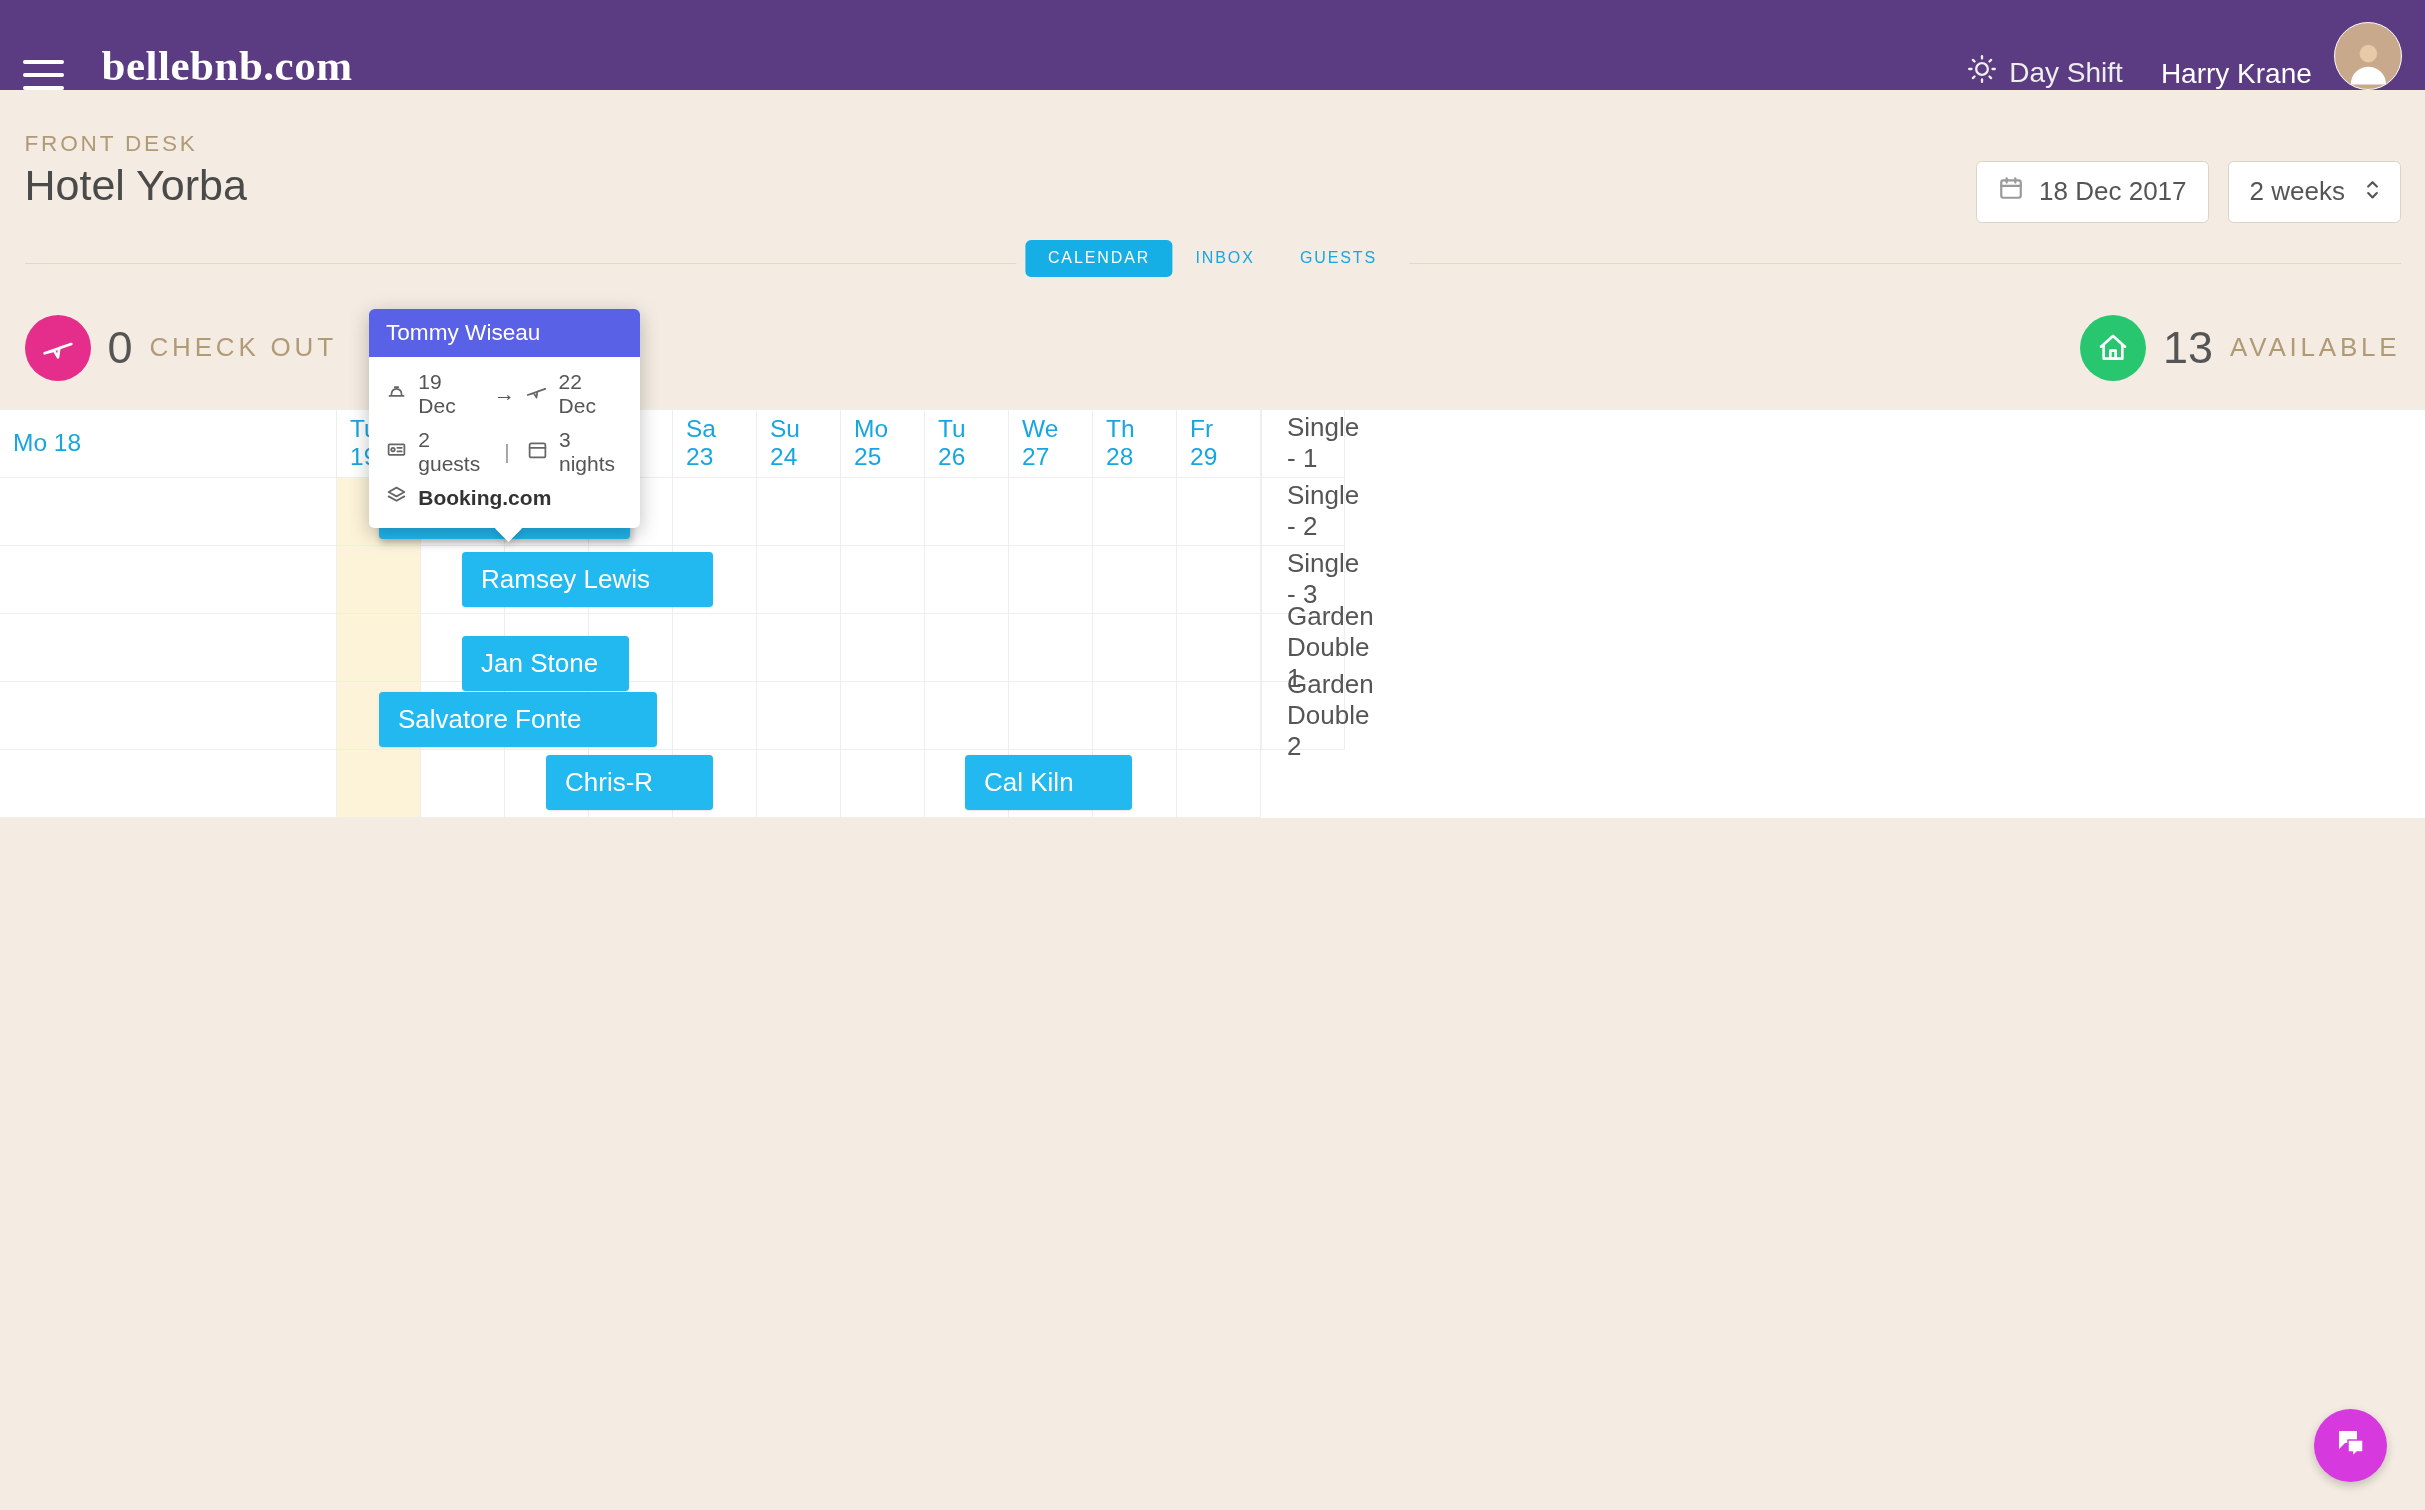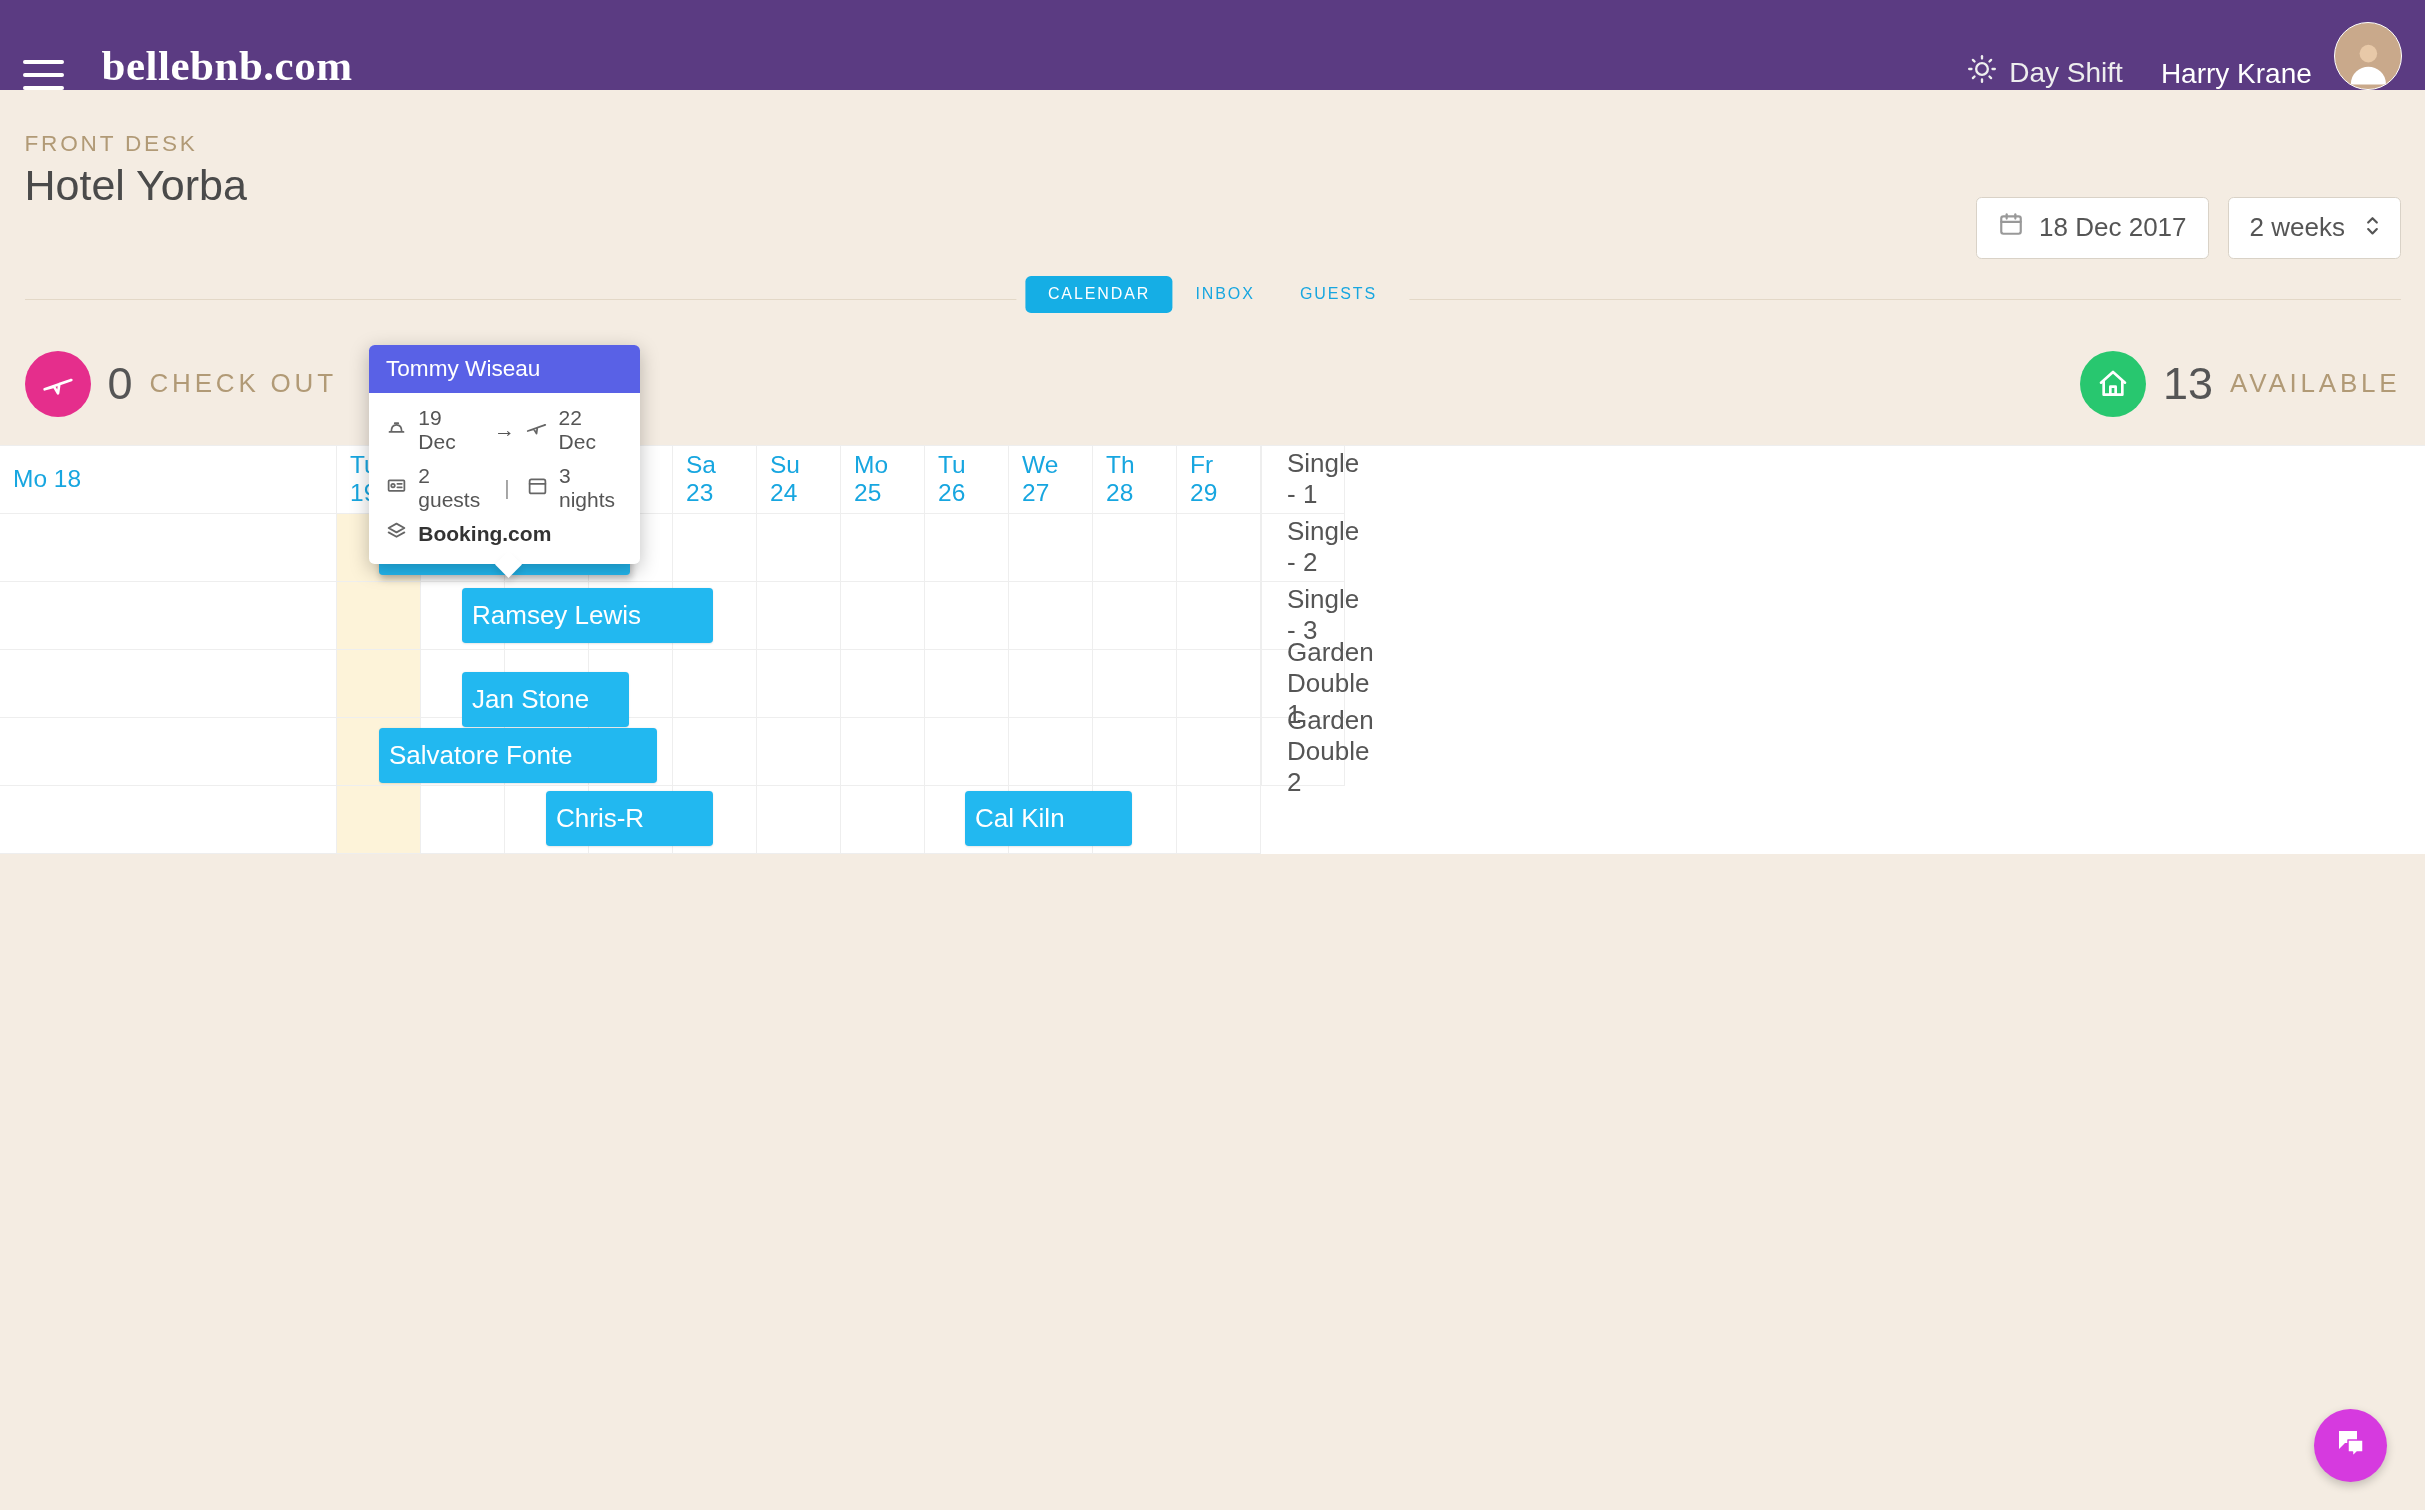--- a/index.html
+++ b/index.html
@@ -16,21 +16,21 @@
   .username { font-size: 28px; color: #fff; margin-right: 22.6px; }
   .avatar { width: 68px; height: 68px; border-radius: 50%; background: #c9a98b; border: 1.9px solid #fff; overflow:hidden; display:flex; align-items:flex-end; justify-content:center;}
   .avatar svg { width: 80%; }
 
   
   .page-head { padding: 41px 24.5px 0 24.5px; }
   .crumb { font-size: 22.6px; letter-spacing: 2.8px; color: #b19a76; font-weight: 500; }
   .head-row { display:flex; align-items:flex-start; justify-content:space-between; margin-top: 3.8px;}
   .hotel-name { font-size: 43px; color: #4a4a4a; font-weight: 400; }
   .controls { display:flex; gap: 19px; }
-  .ctrl { background:#fff; border:0.9px solid #d9d2c7; border-radius: 5.6px; height: 62px; display:flex; align-items:center; padding: 0 21px; font-size: 26px; color:#555; cursor:pointer; gap:15px;margin-top:36px; }
+  .ctrl { background:#fff; border:0.9px solid #d9d2c7; border-radius: 5.6px; height: 62px; display:flex; align-items:center; padding: 0 21px; font-size: 26px; color:#555; cursor:pointer; gap:15px; }
   .ctrl .cal-ic { width:26px; height:26px; color:#999; }
   .ctrl .sort-ic { width:13px; margin-left:5.6px; color:#555; }
 
   
   .tabs-row { position: relative; margin-top: 17px; height: 47px; }
   .tabs-row .line { position:absolute; left:24.5px; right:24.5px; top:50%; height:0.9px; background:#e3d8c7; }
   .tabs { position:absolute; left:50%; transform:translateX(-50%); display:flex; gap: 0; background:#f4ece2; padding: 0 9.4px;}
   .tab { padding: 9.4px 22.6px; font-size: 16px; letter-spacing: 1.9px; color:#17a6e0; cursor:pointer; border-radius:5.6px;}
   .tab.active { background:#15aee5; color:#fff; }
 
@@ -47,21 +47,21 @@
   
   .grid-wrap { background:#fff; border-top:0.9px solid #eee; margin: 0; position:relative;}
   .grid { display:grid; grid-template-columns: 337px repeat(12, 84px); }
   .cell { border-right:0.9px solid #eee; border-bottom:0.9px solid #eee; height:68px; display:flex; align-items:center; padding: 0 13px; font-size:24.5px; color:#555; position:relative;}
   .cell.hdr { color:#17a6e0; font-size:24.5px; }
   .cell.roomhdr { color:#555; font-size:28px; padding-left:24.5px; }
   .cell.roomlabel { font-size:26px; color:#555; padding-left:25px; }
   .cell.today { background:#fdf3d9; }
   .cell.first { border-left:0.9px solid #eee; }
 
-  .booking { position:absolute; height:55px; top:6.6px; background:#22b8f0; color:#fff; border-radius:3.8px; display:flex; align-items:center; padding-left:10px; font-size:26px; white-space:nowrap; overflow:hidden; cursor:pointer; box-shadow: 0 0.9px 1.9px rgba(0,0,0,.1); z-index:3;}
+  .booking { position:absolute; height:55px; top:6.6px; background:#22b8f0; color:#fff; border-radius:3.8px; display:flex; align-items:center; padding-left:19px; font-size:26px; white-space:nowrap; overflow:hidden; cursor:pointer; box-shadow: 0 0.9px 1.9px rgba(0,0,0,.1); z-index:3;}
   .booking.hover { box-shadow: 1.9px 3.8px 7.5px rgba(0,0,0,.25); z-index:5; }
 
   
   .tooltip { position:absolute; width: 271px; background:#fff; border-radius:5.6px; box-shadow: 0 5.6px 19px rgba(0,0,0,.25); z-index:20; overflow:visible;}
   .tooltip .tt-head { background:#5961e6; color:#fff; padding: 11.3px 17px; font-size: 22.6px; border-radius:5.6px 5.6px 0 0;}
   .tooltip .tt-body { padding: 13px 17px 17px 17px; font-size:21px; color:#555; display:flex; flex-direction:column; gap:9.4px;}
   .tt-row { display:flex; align-items:center; gap:11.3px; }
   .tt-row .mid { flex:0 0 auto; }
   .tt-row svg { width:21px; height:21px; color:#666; flex:0 0 auto;}
   .tt-row .sep { margin: 0 5.6px; color:#999;}

